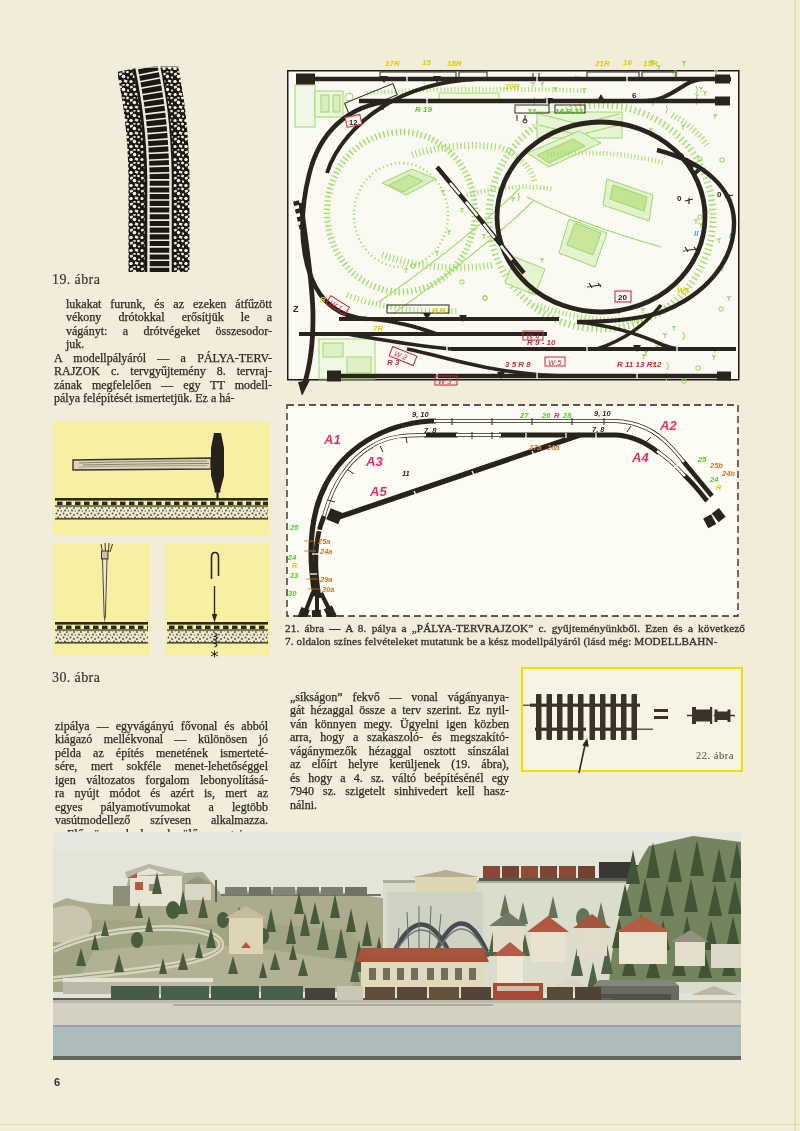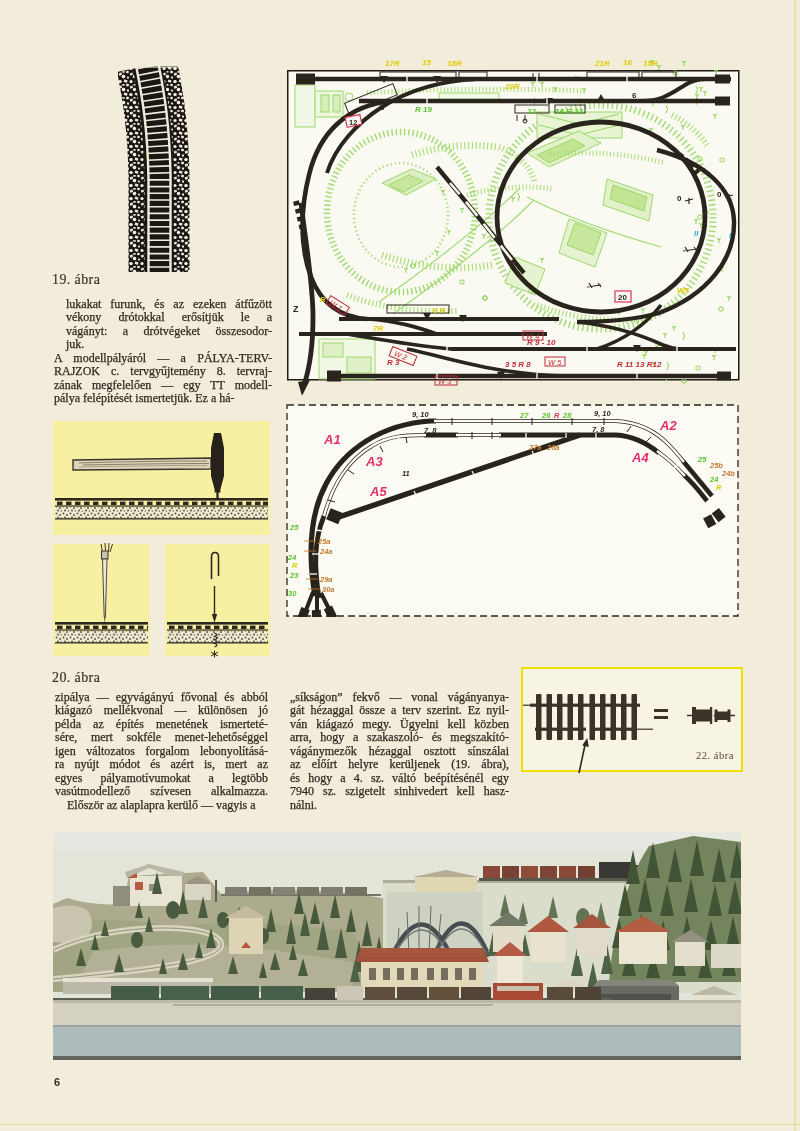--- a/index.html
+++ b/index.html
@@ -389,21 +389,21 @@
       </svg>
     <g>
       <path d="M 158.5 158 L 158.5 136 Q 158.5 131.5 162 131.5 Q 165.5 131.5 165.5 136 L 165.5 155" stroke="#2c2820" stroke-width="1.6" fill="none"></path>
       <path d="M 161.5 165 L 161.5 194" stroke="#2c2820" stroke-width="1.4" fill="none"></path>
       <path d="M 158.8 193 L 164.2 193 L 161.5 201.5 Z" fill="#2c2820"></path>
       <path d="M 158.5 212 q 5 1.5 0 3.5 q 5 1.5 0 3.5 q 5 1.5 0 3.5 q 5 1.5 0 3.5" stroke="#2c2820" stroke-width="1.2" fill="none" transform="translate(3,0)"></path>
       <path d="M 158 231 l 7 4 m 0 -4 l -7 4 m 3.5 -5.5 l 0 7" stroke="#2c2820" stroke-width="1" fill="none"></path>
     </g>
   </g>
 </svg>
-<div class="abs cap" style="left:52px;top:670px">20. ábra</div>
+<div class="abs cap" style="left:52px;top:670px">30. ábra</div>
 
 <svg class="abs" style="left:286px;top:404px" width="453" height="213" viewBox="0 0 453 213">
   <rect x="1" y="1" width="451" height="211" fill="#fcfbf4" stroke="#2a261f" stroke-width="1.3" stroke-dasharray="7 4"></rect>
   <g id="d2">
     <g stroke="#292419" fill="none" stroke-width="5.2">
 
       <path d="M 29 192 C 22 150 23 112 40 80 C 58 46 95 20 145 17 L 150 17"></path>
 
       <path d="M 397 57 C 406 68 416 80 426 92" stroke-width="4.6"></path>
 
@@ -511,37 +511,39 @@
     <g stroke="#c87a30" stroke-width="0.8">
       <path d="M 18 137 l 12 0"></path>
         <path d="M 18 147 l 12 0"></path>
       <path d="M 20 175 l 12 0"></path>
         <path d="M 22 185 l 12 0"></path>
     </g>
   </g>
 </svg>
 
 <div class="abs" style="left:285px;top:622px;width:460px;font-size:11.2px;line-height:13.4px;color:#33302a;letter-spacing:0.1px;-webkit-text-stroke:0.3px #33302a">
+  <div class="jl">21. ábra — A 8. pálya a „PÁLYA-TERVRAJZOK” c. gyűjteményünkből. Ezen és a következő</div>
+  <div class="jl">7. oldalon színes felvételeket mutatunk be a kész modellpályáról (lásd még: MODELLBAHN-</div>
 </div>
 
-<div class="abs txt" style="left:55px;top:691px;width:213px">
+<div class="abs txt" style="left:55px;top:720px;width:213px">
   <div class="jl">zipálya — egyvágányú fővonal és abból</div>
   <div class="jl">kiágazó mellékvonal — különösen jó</div>
   <div class="jl">példa az építés menetének ismerteté-</div>
   <div class="jl">sére, mert sokféle menet-lehetőséggel</div>
   <div class="jl">igen változatos forgalom lebonyolításá-</div>
   <div class="jl">ra nyújt módot és azért is, mert az</div>
   <div class="jl">egyes pályamotívumokat a legtöbb</div>
   <div class="jl">vasútmodellező szívesen alkalmazza.</div>
   <div class="jl" style="text-indent:12px">Először az alaplapra kerülő — vagyis a</div>
 </div>
 <div class="abs txt" style="left:290px;top:691px;width:219px">
   <div class="jl">„síkságon” fekvő — vonal vágányanya-</div>
   <div class="jl">gát hézaggal össze a terv szerint. Ez nyil-</div>
-  <div class="jl">ván kiágazó megy. Ügyelni kell közben</div>
+  <div class="jl">ván könnyen megy. Ügyelni igen közben</div>
   <div class="jl">arra, hogy a szakaszoló- és megszakító-</div>
   <div class="jl">vágánymezők hézaggal osztott sínszálai</div>
   <div class="jl">az előírt helyre kerüljenek (19. ábra),</div>
   <div class="jl">és hogy a 4. sz. váltó beépítésénél egy</div>
   <div class="jl">7940 sz. szigetelt sinhivedert kell hasz-</div>
   <div>nálni.</div>
 </div>
 
 <svg class="abs" style="left:521px;top:667px" width="222" height="110" viewBox="0 0 222 110">
   <rect x="1" y="1" width="220" height="103" fill="#f8f4e4" stroke="#f0de00" stroke-width="2"></rect>

